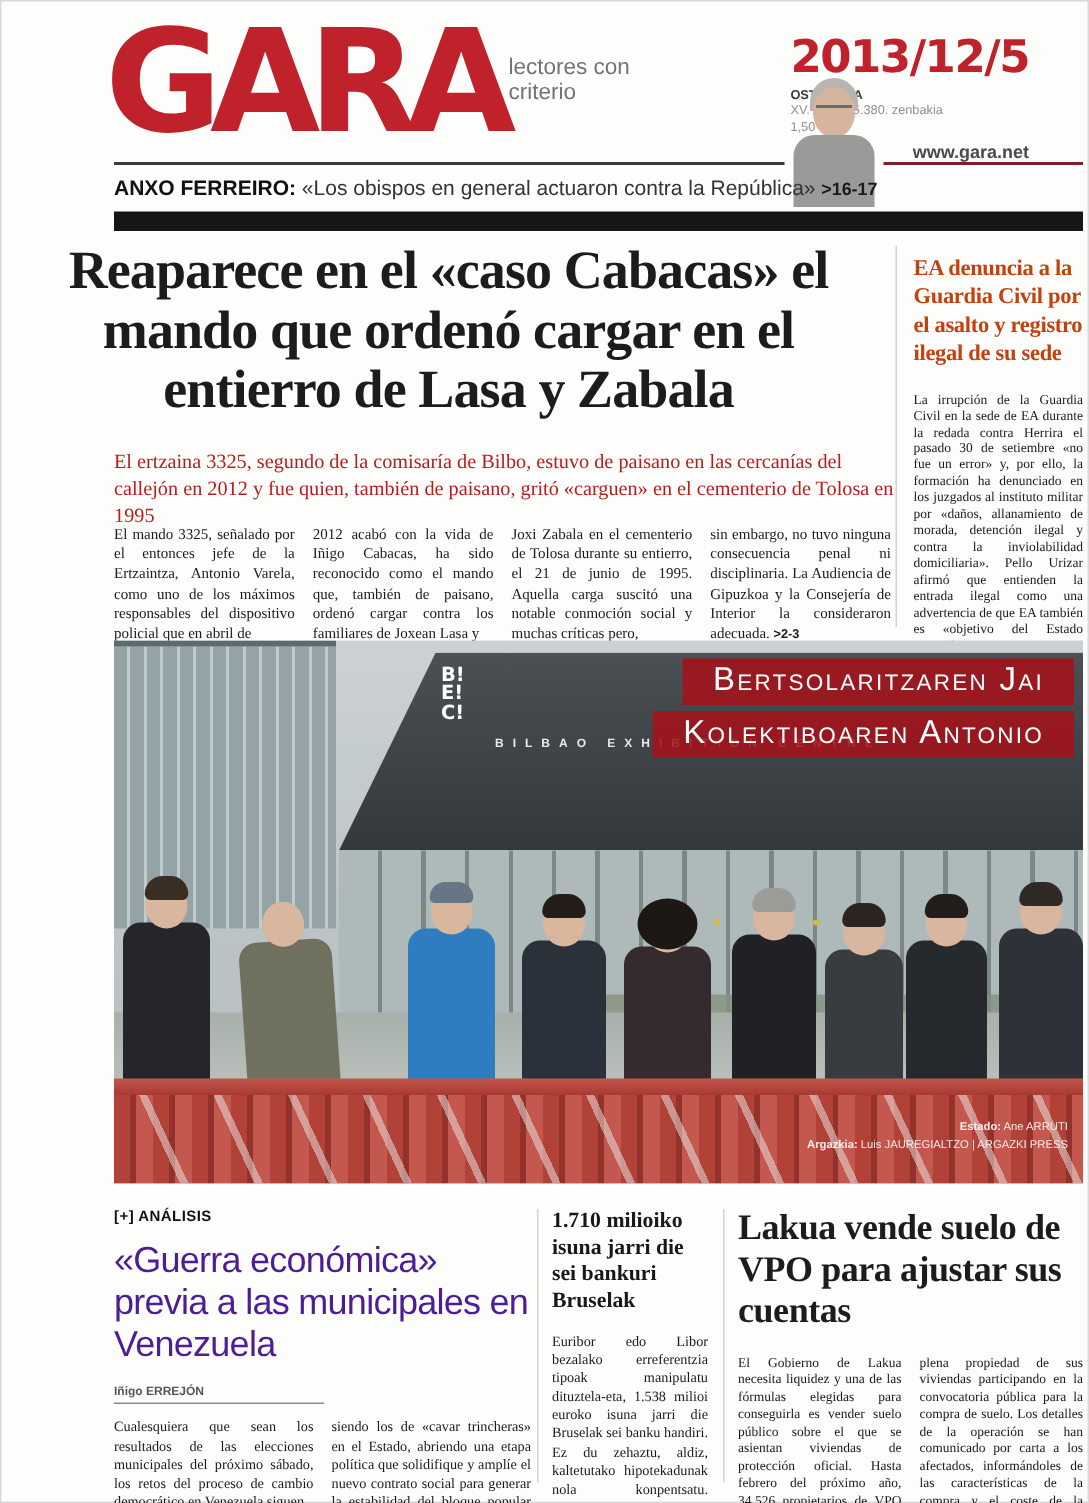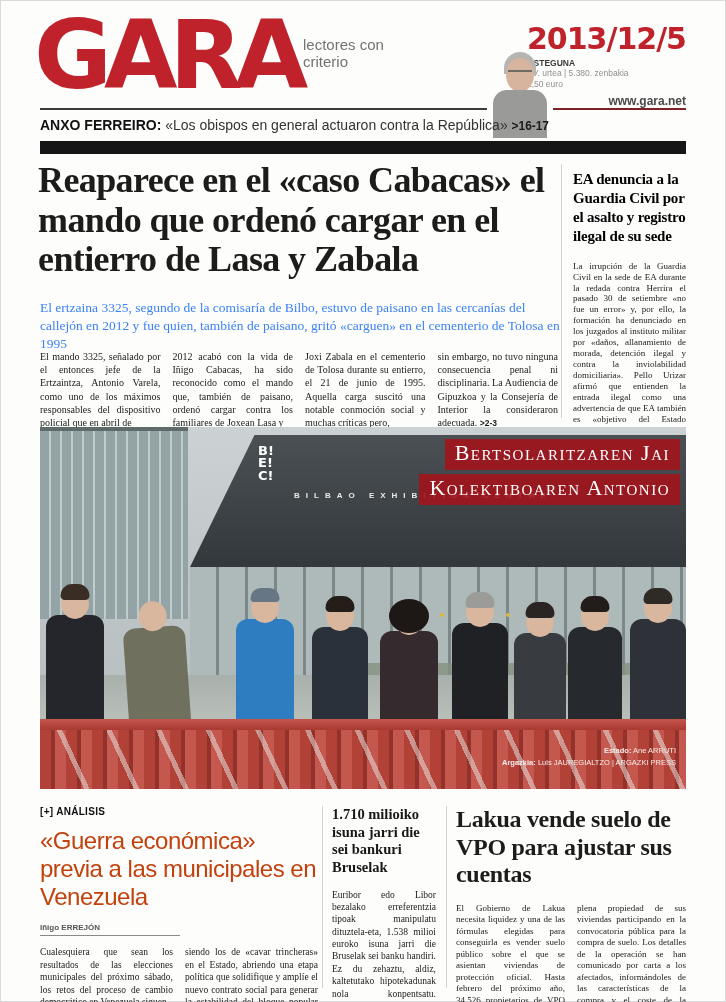--- a/index.html
+++ b/index.html
@@ -1,18 +1,18 @@
 <!DOCTYPE html>
 <html lang="es"><head>
 <meta charset="utf-8">
 <style>
   html,body{margin:0;padding:0;background:#ffffff;}
   .page{position:relative;width:726px;height:1002px;background:#fdfdfc;overflow:hidden;
         font-family:"Liberation Sans",sans-serif;box-shadow:inset 0 0 0 1px #d9d9d9;color:#1a1a1a;}
-  .abs{position:absolute;}
+  .abs{position:absolute;margin-left:36px;}
 
   
   .logo{left:34px;top:12px;font-family:"DejaVu Sans",sans-serif;font-weight:bold;
         font-size:95px;line-height:.92;letter-spacing:-8px;color:#c0222b;}
   .tagline{left:303px;top:36px;color:#737373;font-size:15px;line-height:1.15;}
   .dateblock{right:40px;top:24px;text-align:left;}
   .date{font-family:"DejaVu Sans",sans-serif;font-weight:bold;font-size:30px;letter-spacing:-1px;color:#c0222b;line-height:1;}
   .day{font-size:8.5px;font-weight:bold;color:#3a3a3a;margin-top:4px;}
   .edition,.price{font-size:8.5px;color:#8f8f8f;line-height:1.25;}
   .website{right:40px;top:94px;font-size:12px;font-weight:bold;color:#4a4a4a;}
@@ -27,51 +27,51 @@
   .p-body{position:absolute;left:4px;top:40px;width:54px;height:48px;border-radius:14px 14px 0 0;background:#9a9a98;}
 
   
   .strapline{left:40px;top:117px;width:450px;font-size:14px;white-space:nowrap;}
   .strap-author{font-weight:bold;color:#111;}
   .strap-quote{color:#333;}
   .blackbar{left:40px;top:141px;width:646px;height:13px;background:#161616;}
 
   
   .lead-head{left:38px;top:161px;width:522px;font-family:"Liberation Serif",serif;font-weight:bold;
-             font-size:36px;line-height:1.1;letter-spacing:-.6px;color:#1c1c1a;}
-  .lead-sub{left:40px;top:299px;width:520px;font-family:"Liberation Serif",serif;font-size:13.5px;line-height:1.33;color:#3b82f6;}
+             font-size:36px;line-height:1.1;letter-spacing:-.6px;color:#1c1c1a;text-align:center;}
+  .lead-sub{left:40px;top:299px;width:520px;font-family:"Liberation Serif",serif;font-size:13.5px;line-height:1.33;color:#b91c1c;}
   .lead-cols{left:40px;top:350px;width:518px;display:flex;gap:12px;}
   .lcol{flex:1;font-family:"Liberation Serif",serif;font-size:10px;line-height:1.32;text-align:justify;color:#1b1b1b;}
   .pageref{font-weight:bold;font-size:.85em;white-space:nowrap;font-family:"Liberation Sans",sans-serif;}
 
   .vrule{width:1px;background:#d2d2d2;}
   .vr1{left:561px;top:164px;height:254px;}
 
   
   .sidebar{left:573px;top:170px;width:113px;}
-  .sb-head{font-family:"Liberation Serif",serif;font-weight:bold;font-size:15px;line-height:1.26;letter-spacing:-.2px;color:#000000;}
+  .sb-head{font-family:"Liberation Serif",serif;font-weight:bold;font-size:15px;line-height:1.26;letter-spacing:-.2px;color:#c2410c;}
   .sb-body{margin-top:15px;font-family:"Liberation Serif",serif;font-size:9px;line-height:1.22;text-align:justify;color:#1b1b1b;}
 
   
   .photo{left:40px;top:427px;width:646px;height:362px;overflow:hidden;
          background:linear-gradient(180deg,#ccd2d4 0%,#bcc3c5 55%,#b2bab8 100%);}
   .glass-tower{position:absolute;left:0;top:0;width:148px;height:188px;border-top:4px solid #5f6a6c;
          background:repeating-linear-gradient(90deg,#93a3a6 0 9px,#c0cbcb 9px 11px);}
   .bec-slab{position:absolute;left:150px;top:8px;width:496px;height:132px;
          background:linear-gradient(180deg,#4a5054,#33383c);clip-path:polygon(0 100%,13% 0,100% 0,100% 100%);}
   .glass-wall{position:absolute;left:150px;top:140px;width:496px;height:108px;
          background:repeating-linear-gradient(90deg,#aeb9ba 0 26px,#7b8789 26px 29px);}
   .light-dot{position:absolute;width:4px;height:4px;border-radius:50%;background:#d8b93a;}
   .bec-logo{position:absolute;left:218px;top:18px;color:#fff;font-family:"DejaVu Sans",sans-serif;
          font-weight:bold;font-size:13px;line-height:.95;}
   .bec-logo span{display:block;}
   .bec-sign{position:absolute;left:254px;top:64px;color:#e9e9e7;font-size:8px;font-weight:bold;letter-spacing:6px;}
   .ph-box{position:absolute;right:6px;background:rgba(164,18,26,.88);color:#fff;
-         font-family:Liberation Serif, serif;font-variant:small-caps;font-size:22px;
-         letter-spacing:1.5px;padding:1px 10px 4px;text-align:right;}
+         font-family:Liberation Sans, sans-serif;font-variant:small-caps;font-size:22px;
+         letter-spacing:1.5px;padding:1px 20px 4px;text-align:right;}
   .ph1{top:12px;} .ph2{top:47px;}
   .greens{position:absolute;left:300px;top:236px;width:346px;height:16px;background:#84927f;border-radius:6px;opacity:.8;}
   .plaza{position:absolute;left:0;top:248px;width:646px;height:44px;background:linear-gradient(180deg,#a8b0ac,#b8bfb9);}
   .rail-top{position:absolute;left:0;top:292px;width:646px;height:11px;z-index:30;
          background:linear-gradient(180deg,#c4554c,#a93a32);}
   .rail-body{position:absolute;left:0;top:303px;width:646px;height:59px;z-index:29;
          background:repeating-linear-gradient(90deg,#b24238 0 11px,#93322a 11px 15px,#c5584e 15px 26px);}
   .braces{position:absolute;left:0;top:303px;width:646px;height:59px;z-index:31;
          background:repeating-linear-gradient(65deg,transparent 0 40px,rgba(232,234,232,.5) 40px 45px);}
   .person{position:absolute;bottom:62px;border-radius:12px 12px 0 0;z-index:10;}
@@ -82,21 +82,21 @@
   .person.bald::after{background:transparent;}
   .person.curly::after{width:40px;height:34px;top:-32px;border-radius:50%;}
   .person.cap::after{background:#667684;height:14px;}
   .credit{position:absolute;right:10px;top:318px;z-index:40;text-align:right;color:#f6ecea;
          font-size:7.5px;line-height:1.6;}
   .credit b{font-weight:bold;}
 
   
   .analysis{left:40px;top:806px;width:278px;}
   .kicker{font-weight:bold;font-size:10px;color:#111;letter-spacing:.3px;}
-  .a-head{margin-top:10px;font-size:24px;line-height:1.16;letter-spacing:-.5px;color:#c2410c;}
+  .a-head{margin-top:10px;font-size:24px;line-height:1.16;letter-spacing:-.5px;color:#4c1d95;}
   .byline{margin-top:13px;width:140px;font-size:8px;font-weight:bold;color:#555;
           border-bottom:1px solid #8a8a8a;padding-bottom:3px;}
   .a-cols{margin-top:10px;display:flex;gap:12px;}
   .a-col{flex:1;font-family:"Liberation Serif",serif;font-size:9.5px;line-height:1.3;text-align:justify;}
   .vr2{left:322px;top:806px;height:182px;}
   .vr3{left:446px;top:806px;height:182px;}
   .brussels{left:332px;top:806px;width:104px;}
   .b-head{font-family:"Liberation Serif",serif;font-weight:bold;font-size:14.5px;line-height:1.22;color:#181816;}
   .b-body{margin-top:12px;font-family:"Liberation Serif",serif;font-size:9.5px;line-height:1.3;text-align:justify;}
   .vpo{left:456px;top:806px;width:230px;}

